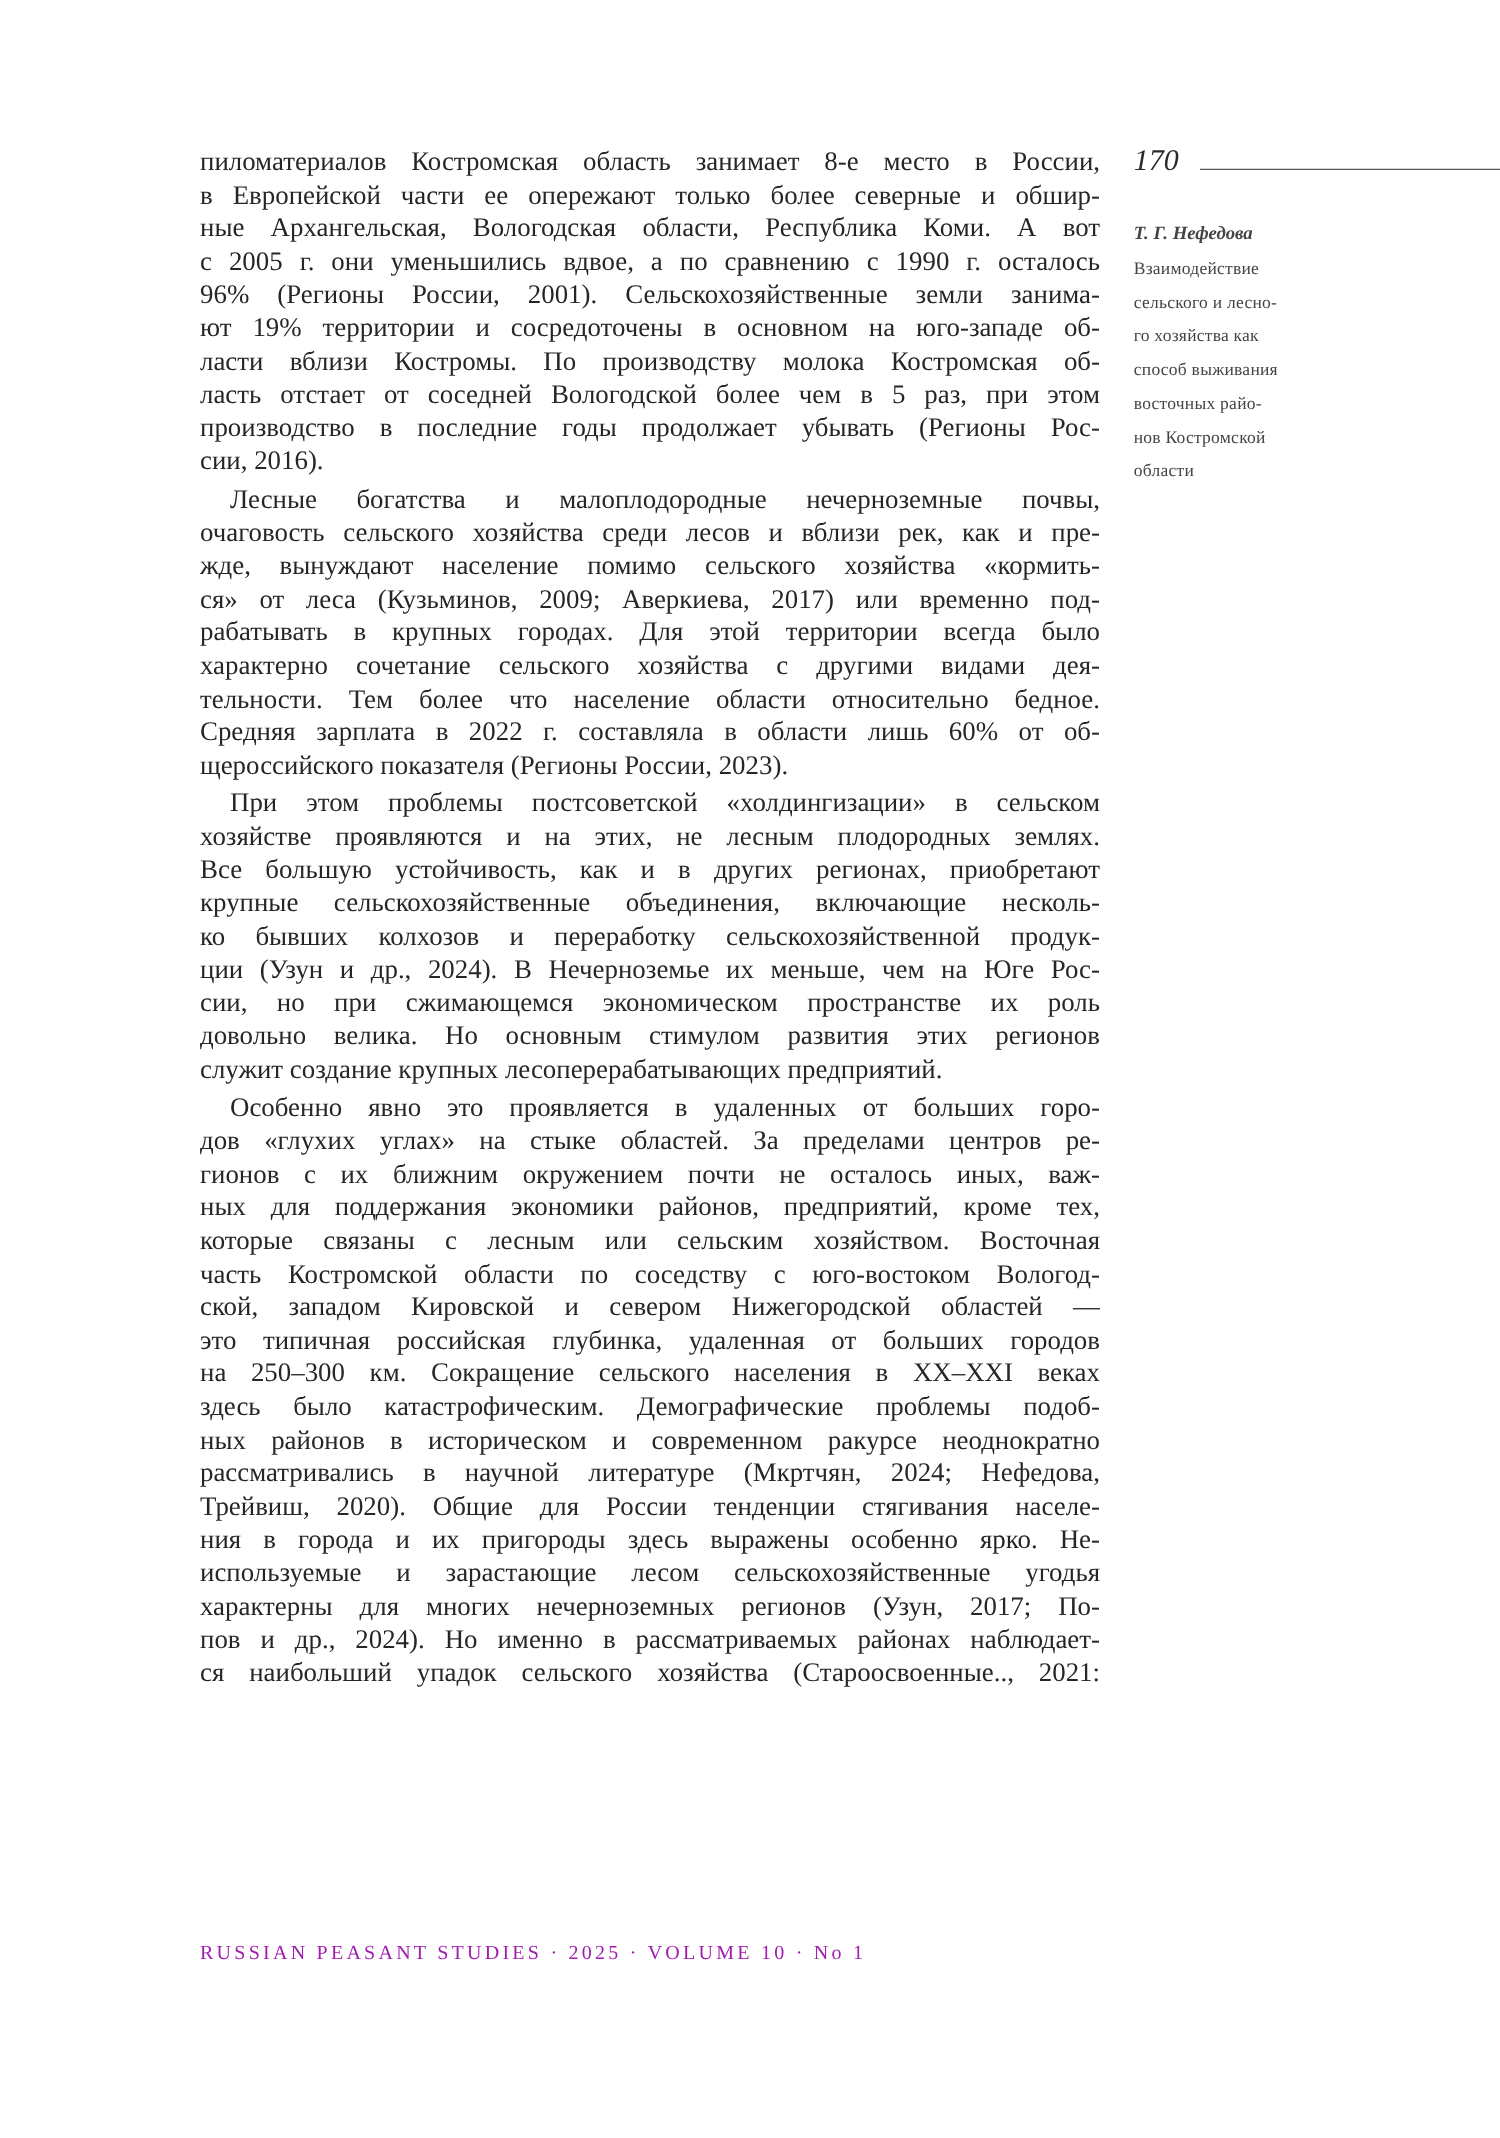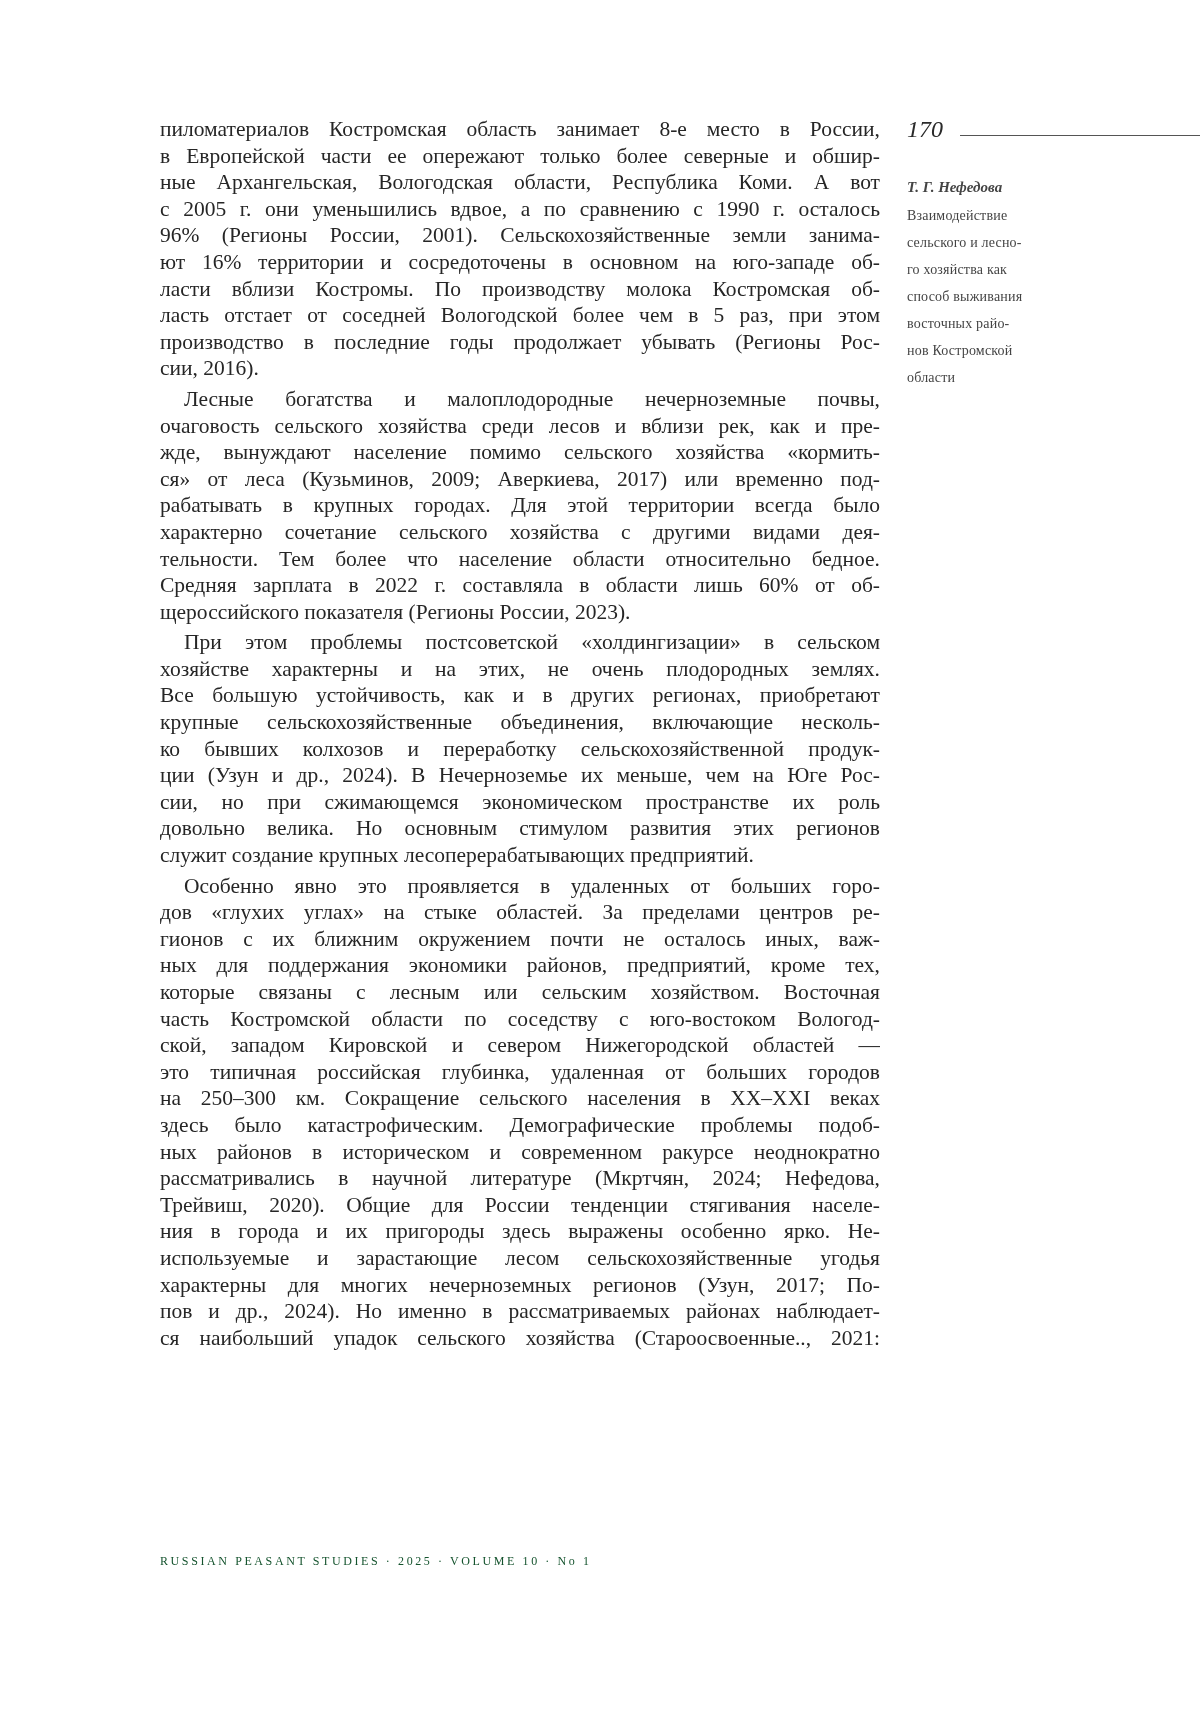--- a/index.html
+++ b/index.html
@@ -78,23 +78,23 @@
     font-size: 14px;
     line-height: 27px;
     display: block;
     letter-spacing: 0.2px;
   }
   .footer {
     position: absolute;
     left: 160px;
     top: 1554px;
     font-family: "Liberation Serif", "DejaVu Serif", serif;
-    font-size: 12px;
+    font-size: 16px;
     letter-spacing: 2.6px;
-    color: #14532d;
+    color: #a21caf;
     white-space: nowrap;
   }
 </style>
 </head>
 <body>
 
 <div class="page-number">170</div>
 <div class="page-rule"></div>
 
 <aside class="sidebar">
@@ -110,42 +110,42 @@
   </div>
 </aside>
 
 <main class="main-column" id="body-text">
     <div>
       <span class="line">пиломатериалов Костромская область занимает 8-е место в России,</span>
       <span class="line">в Европейской части ее опережают только более северные и обшир-</span>
       <span class="line">ные Архангельская, Вологодская области, Республика Коми. А вот</span>
       <span class="line">с 2005 г. они уменьшились вдвое, а по сравнению с 1990 г. осталось</span>
       <span class="line">96% (Регионы России, 2001). Сельскохозяйственные земли занима-</span>
-      <span class="line">ют 16% территории и сосредоточены в основном на юго-западе об-</span>
+      <span class="line">ют 19% территории и сосредоточены в основном на юго-западе об-</span>
       <span class="line">ласти вблизи Костромы. По производству молока Костромская об-</span>
       <span class="line">ласть отстает от соседней Вологодской более чем в 5 раз, при этом</span>
       <span class="line">производство в последние годы продолжает убывать (Регионы Рос-</span>
       <span class="line last">сии, 2016).</span>
     </div>
     <div class="para-gap"></div>
     <div>
       <span class="line indent">Лесные богатства и малоплодородные нечерноземные почвы,</span>
       <span class="line">очаговость сельского хозяйства среди лесов и вблизи рек, как и пре-</span>
       <span class="line">жде, вынуждают население помимо сельского хозяйства «кормить-</span>
       <span class="line">ся» от леса (Кузьминов, 2009; Аверкиева, 2017) или временно под-</span>
       <span class="line">рабатывать в крупных городах. Для этой территории всегда было</span>
       <span class="line">характерно сочетание сельского хозяйства с другими видами дея-</span>
       <span class="line">тельности. Тем более что население области относительно бедное.</span>
       <span class="line">Средняя зарплата в 2022 г. составляла в области лишь 60% от об-</span>
       <span class="line last">щероссийского показателя (Регионы России, 2023).</span>
     </div>
     <div class="para-gap"></div>
     <div>
       <span class="line indent">При этом проблемы постсоветской «холдингизации» в сельском</span>
-      <span class="line">хозяйстве характерны и на этих, не очень плодородных землях.</span>
+      <span class="line">хозяйстве проявляются и на этих, не лесным плодородных землях.</span>
       <span class="line">Все большую устойчивость, как и в других регионах, приобретают</span>
       <span class="line">крупные сельскохозяйственные объединения, включающие несколь-</span>
       <span class="line">ко бывших колхозов и переработку сельскохозяйственной продук-</span>
       <span class="line">ции (Узун и др., 2024). В Нечерноземье их меньше, чем на Юге Рос-</span>
       <span class="line">сии, но при сжимающемся экономическом пространстве их роль</span>
       <span class="line">довольно велика. Но основным стимулом развития этих регионов</span>
       <span class="line last">служит создание крупных лесоперерабатывающих предприятий.</span>
     </div>
     <div class="para-gap"></div>
     <div>

